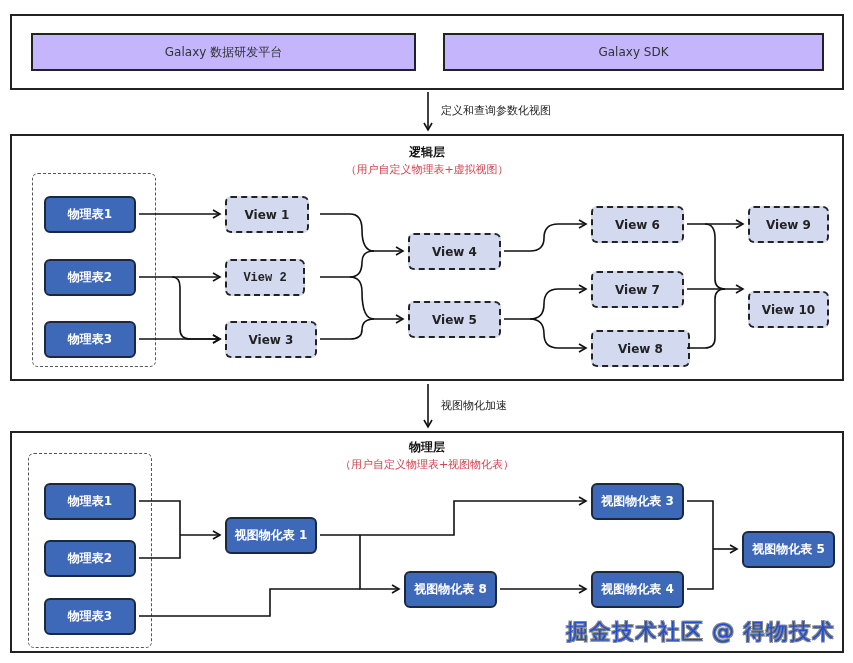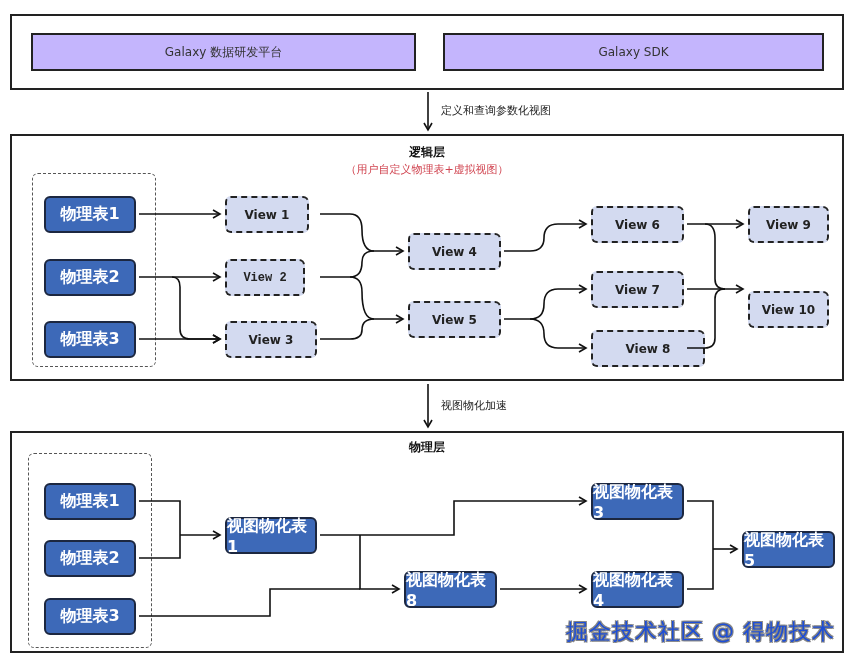--- a/index.html
+++ b/index.html
@@ -6,21 +6,21 @@
   body { width:853px; height:663px; position:relative; overflow:hidden;
          font-family:"DejaVu Sans", "Liberation Sans", sans-serif; color:#222; }
   .frame { position:absolute; border:2px solid #222; background:#fff; box-sizing:border-box; }
   .top-box { position:absolute; background:#c4b5fd; border:2px solid #222; box-sizing:border-box;
              display:flex; align-items:center; justify-content:center; font-size:12px; color:#333; }
   .arrow-label { position:absolute; font-size:11px; color:#222; }
   .layer-title { position:absolute; width:100%; text-align:center; font-size:12px; font-weight:bold; color:#111; }
   .layer-sub { position:absolute; width:100%; text-align:center; font-size:11px; color:#d0434f; }
   .group { position:absolute; border:1.3px dashed #555; border-radius:6px; box-sizing:border-box; }
   .node-solid { position:absolute; background:#3d69b8; border:2px solid #1c2740; border-radius:6px;
-                box-sizing:border-box; color:#fff; font-weight:bold; font-size:16px;
+                box-sizing:border-box; color:#fff; font-weight:bold; font-size:12px;
                 display:flex; align-items:center; justify-content:center; }
   .node-dash { position:absolute; background:#d3daf0; border:2px dashed #222; border-radius:6px;
                box-sizing:border-box; color:#222; font-weight:bold; font-size:12px;
                display:flex; align-items:center; justify-content:center; }
   svg.wires { position:absolute; left:0; top:0; width:853px; height:663px; pointer-events:none; }
   .watermark { position:absolute; right:18px; bottom:16px; font-size:22px; color:#1d4ed8;
                text-shadow: 0 0 1px #777, 1px 1px 0 #888, -1px -1px 0 #888, 1px -1px 0 #888, -1px 1px 0 #888;
                letter-spacing:1px; }
 </style>
 </head>
@@ -45,28 +45,29 @@
 <div class="node-solid" style="left:44px;top:259px;width:92px;height:37px;">物理表2</div>
 <div class="node-solid" style="left:44px;top:321px;width:92px;height:37px;">物理表3</div>
 
 <div class="node-dash" style="left:225px;top:196px;width:84px;height:37px;">View 1</div>
 <div class="node-dash" style="left:225px;top:259px;width:80px;height:37px;font-family:Liberation Mono, monospace;">View 2</div>
 <div class="node-dash" style="left:225px;top:321px;width:92px;height:37px;">View 3</div>
 <div class="node-dash" style="left:408px;top:233px;width:93px;height:37px;">View 4</div>
 <div class="node-dash" style="left:408px;top:301px;width:93px;height:37px;">View 5</div>
 <div class="node-dash" style="left:591px;top:206px;width:93px;height:37px;">View 6</div>
 <div class="node-dash" style="left:591px;top:271px;width:93px;height:37px;">View 7</div>
-<div class="node-dash" style="left:591px;top:330px;width:114px;height:37px;">View 8</div>
+<div class="node-dash" style="left:591px;top:330px;width:99px;height:37px;">View 8</div>
 <div class="node-dash" style="left:748px;top:206px;width:81px;height:37px;">View 9</div>
 <div class="node-dash" style="left:748px;top:271px;width:81px;height:37px;margin-top:20px;">View 10</div>
 
 <div class="arrow-label" style="left:441px;top:398px;">视图物化加速</div>
 
 <div class="frame" style="left:10px;top:431px;width:834px;height:222px;">
   <div class="layer-title" style="top:6px;">物理层</div>
+  <div class="layer-sub" style="top:24px;">（用户自定义物理表+视图物化表）</div>
 </div>
 <div class="group" style="left:28px;top:453px;width:124px;height:195px;"></div>
 
 <div class="node-solid" style="left:44px;top:483px;width:92px;height:37px;">物理表1</div>
 <div class="node-solid" style="left:44px;top:540px;width:92px;height:37px;">物理表2</div>
 <div class="node-solid" style="left:44px;top:598px;width:92px;height:37px;">物理表3</div>
 
 <div class="node-solid" style="left:225px;top:517px;width:92px;height:37px;">视图物化表 1</div>
 <div class="node-solid" style="left:404px;top:571px;width:93px;height:37px;">视图物化表 8</div>
 <div class="node-solid" style="left:591px;top:483px;width:93px;height:37px;">视图物化表 3</div>

